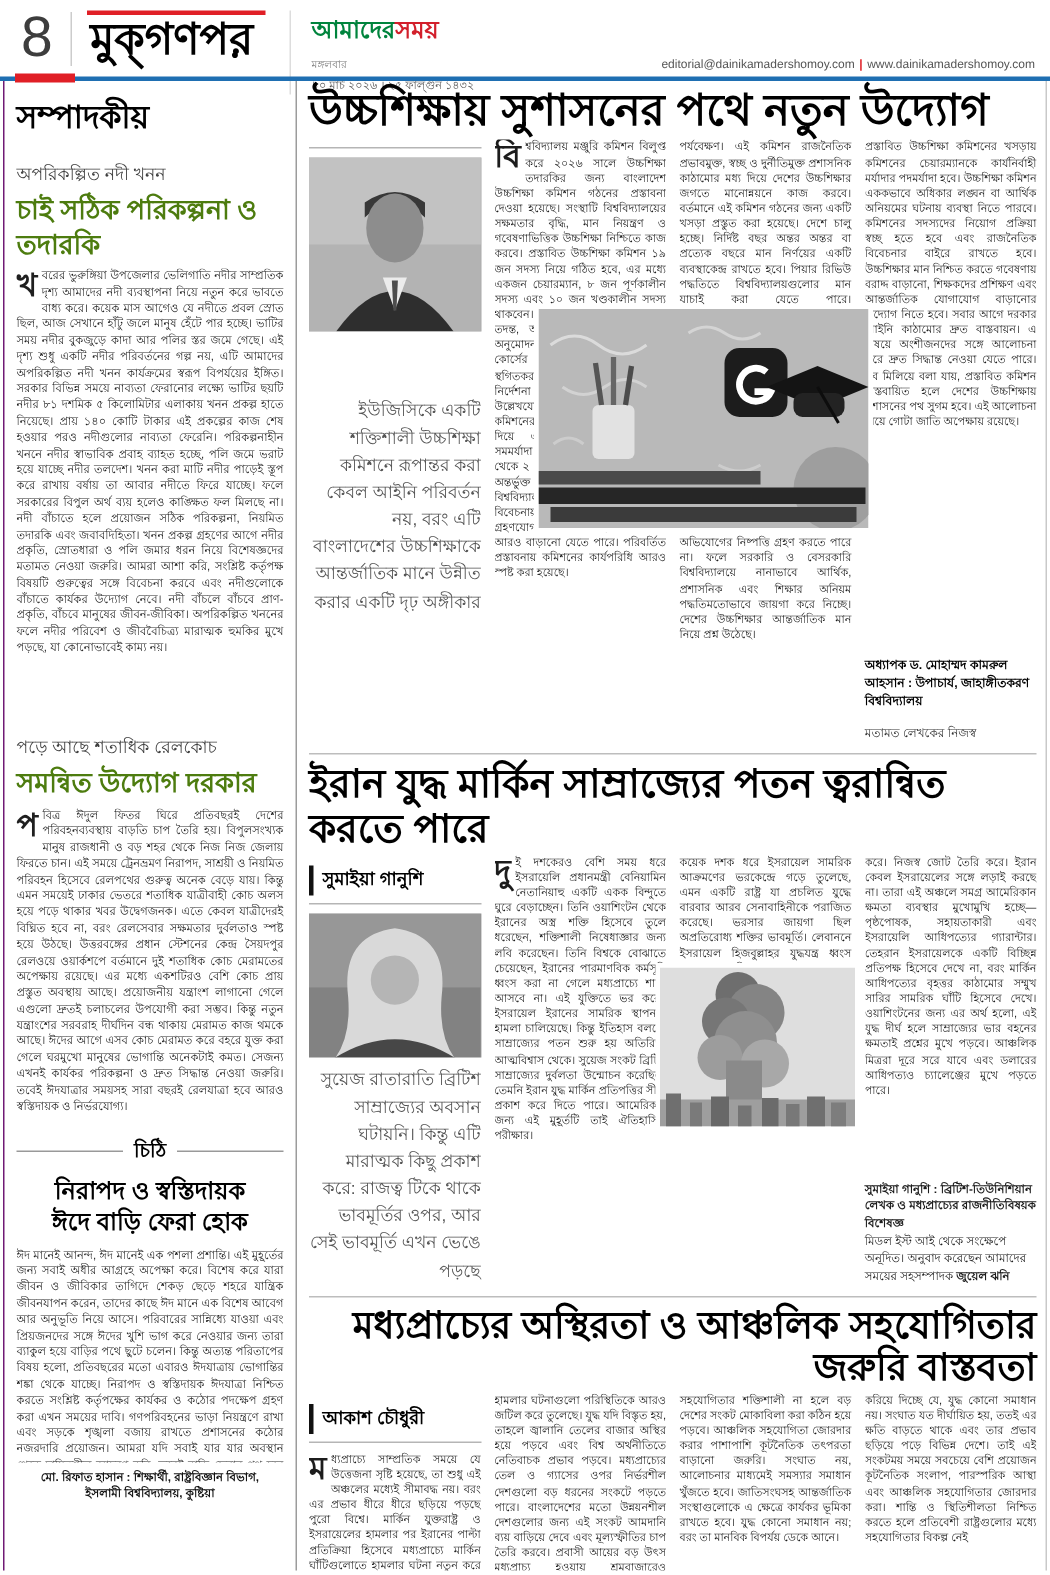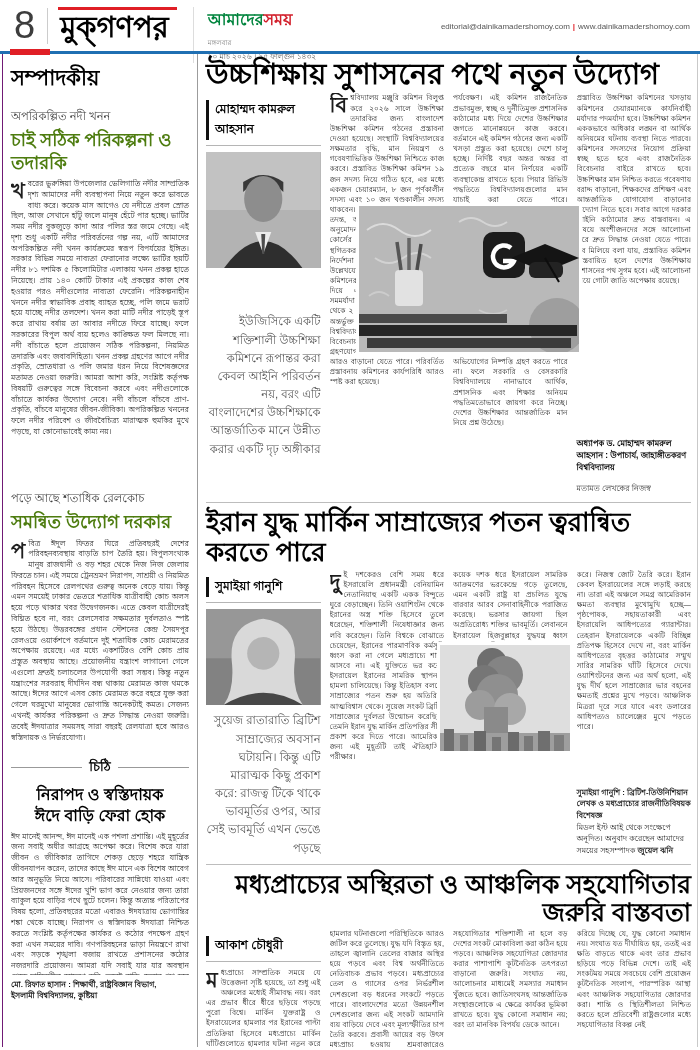--- a/index.html
+++ b/index.html
@@ -11,21 +11,21 @@
   .header-inner { display:flex; align-items:flex-start; }
   .page-num { font-size:38px; color:#3d3d3d; line-height:46px; padding:0 8px 0 4px; }
   .vdiv { width:1px; background:#ccc; height:36px; margin:6px 10px 0 4px; }
   .masthead { font-size:29px; font-weight:bold; color:#000; border-top:3px solid #e01f26; padding:1px 8px 0 2px; margin-top:5px; line-height:1.15; }
   .logo-block { margin:5px 0 0 16px; padding-left:14px; border-left:1px solid #ddd; }
   .logo { font-size:16px; font-weight:bold; letter-spacing:0; }
   .logo .p1 { color:#00843d; }
   .logo .p2 { color:#d21f2b; }
   .day  { font-size:7px; color:#808080; margin-top:3px; }
   .date { font-size:7.5px; color:#555; margin-top:2px; }
-  .contact { position:absolute; right:10px; bottom:23px; font-size:8px; color:#555; }
+  .contact { position:absolute; right:10px; bottom:7px; font-size:8px; color:#555; }
   .contact a { color:#555; text-decoration:none; }
   .contact .sep { color:#e01f26; font-weight:bold; padding:0 3px; }
   .header-rule { position:absolute; left:0; right:0; bottom:0; height:3px; background:#1f6fb2; }
   .header-rule-red { position:absolute; left:10px; bottom:-1px; width:40px; height:6px; background:#e01f26; z-index:2; }
 
   
   .content { display:flex; padding:0 4px; height:993px; border-left:1px solid #701a75; border-right:1px solid #c9c9c9; margin:0 2px; }
   .left-col { width:191px; padding:8px 8px 0 4px; border-right:1px solid #9c9c9c; }
   .main-col { flex:1; padding:2px 2px 0 8px; position:relative; overflow:hidden; }
 
@@ -35,21 +35,21 @@
   .ed-headline { font-size:18px; font-weight:bold; color:#4d7c0f; line-height:1.25; margin-top:2px; }
   .body-sm { font-size:7.6px; line-height:1.42; text-align:justify; color:#1f1f1f; margin-top:5px; overflow:hidden; }
   .dropcap { float:left; font-size:21px; line-height:0.95; padding:2px 3px 0 0; font-weight:bold; }
   .h-ed1 { height:300px; }
   .h-ed2 { height:206px; }
   .h-let { height:143px; }
   .letter-head { display:flex; align-items:center; gap:7px; margin-top:12px; }
   .letter-head .line { flex:1; height:1px; background:#999; }
   .chithi { font-size:13px; font-weight:bold; }
   .letter-headline { font-size:16px; font-weight:bold; text-align:center; line-height:1.35; margin-top:6px; }
-  .signature { text-align:left; font-size:7.8px; font-weight:bold; margin-top:4px; line-height:1.5; color:#111; }
+  .signature { text-align:center; font-size:7.8px; font-weight:bold; margin-top:4px; line-height:1.5; color:#111; }
 
   
   .art-headline { font-weight:bold; color:#000; line-height:1.12; }
   .a1-headline { font-size:29px; margin-top:2px; }
   .a2-headline { font-size:26px; }
   .a3-headline { font-size:25px;text-align:right; }
   .byline { font-size:12px; font-weight:bold; border-left:3px solid #111; padding-left:6px; margin:7px 0 0; }
   .byline-rule { height:1px; background:#b5b5b5; margin:5px 0 6px; }
   .art-row { display:flex; gap:9px; position:relative; margin-top:3px; }
   .acol { flex:1; min-width:0; display:flex; flex-direction:column; }
@@ -130,21 +130,20 @@
         <div>মো. রিফাত হাসান : শিক্ষার্থী, রাষ্ট্রবিজ্ঞান বিভাগ,</div>
         <div>ইসলামী বিশ্ববিদ্যালয়, কুষ্টিয়া</div>
       </div>
     </div>
 
     <div class="main-col">
 
       <div class="art-headline a1-headline">উচ্চশিক্ষায় সুশাসনের পথে নতুন উদ্যোগ</div>
       <div class="art-row a1-row">
         <div class="acol">
-          <div class="byline">মোহাম্মদ কামরুল আহসান</div>
           <div class="byline-rule"></div>
           <div class="photo-box" style="height:116px">
             <svg viewBox="0 0 114 116" preserveAspectRatio="none">
               <rect width="114" height="116" fill="#b3b3b3"></rect>
               <rect width="114" height="58" fill="#c2c2c2"></rect>
               <path d="M37 40 q20 -20 40 0 l0 -10 q-20 -14 -40 0 z" fill="#383838"></path>
               <ellipse cx="57" cy="47" rx="19" ry="23" fill="#8d8d8d"></ellipse>
               <path d="M18 116 q39 -54 78 0 z" fill="#2e2e2e"></path>
               <polygon points="49,80 65,80 57,102" fill="#ececec"></polygon>
               <polygon points="55,82 59,82 58,102 56,102" fill="#4d4d4d"></polygon>

